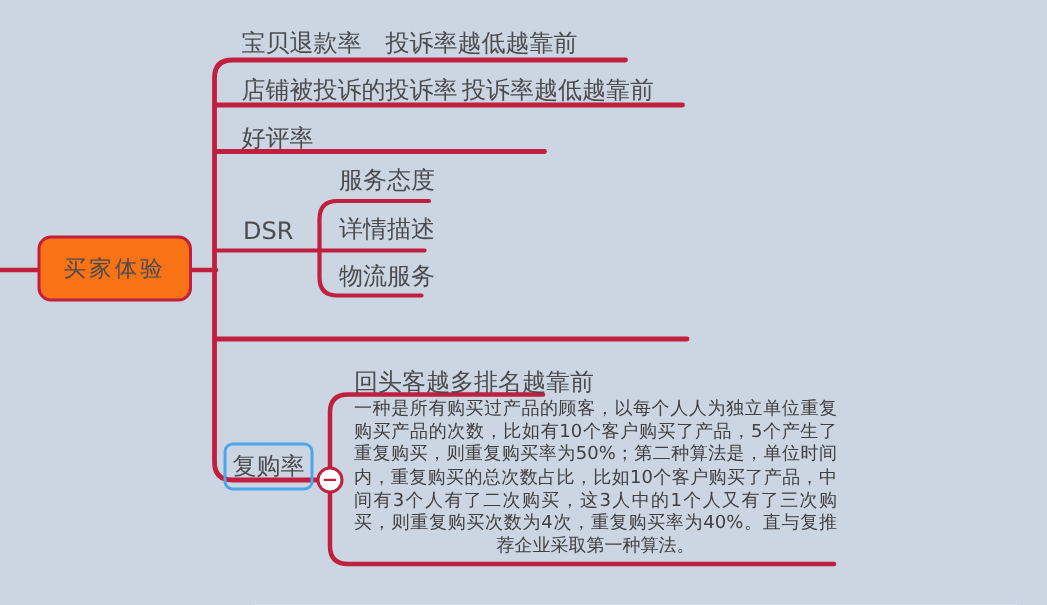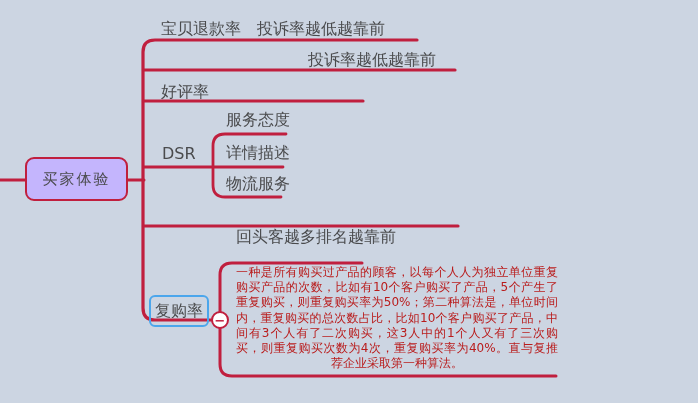--- a/index.html
+++ b/index.html
@@ -6,33 +6,33 @@
   .canvas{
     position:relative; width:698px; height:403px;
     background:#ccd5e2; overflow:hidden;
     font-family:"DejaVu Sans","Liberation Sans",sans-serif;
     color:#4a4b4d;
   }
   .lines{position:absolute;left:0;top:0;}
   .lbl{position:absolute; font-size:16px; line-height:13px; white-space:nowrap; cursor:default;}
   .root-node{
     position:absolute; left:25px; top:157px; width:103px; height:44px;
-    background:#c4b5fd; border:2.5px solid #c01f3e; border-radius:9px;
+    background:#f97316; border:2.5px solid #c01f3e; border-radius:9px;
     box-sizing:border-box; display:flex; align-items:center; justify-content:center;
     font-size:15px; letter-spacing:2px; color:#4a4b4d;
   }
   .selected-node{
     position:absolute; left:149px; top:295px; width:60px; height:32px;
     border:2.5px solid #4ba6ec; border-radius:6px; box-sizing:border-box;
     display:flex; align-items:center; justify-content:center; font-size:16px;
   }
   .paragraph{
     position:absolute; left:236px; top:265px; width:322px;
     font-size:12px; line-height:15.2px;
-    text-align:justify; text-align-last:center; color:#b91c1c;
+    text-align:justify; text-align-last:center; color:#404040;
   }
   .collapse-btn{
     position:absolute; left:211px; top:311px; width:18px; height:18px;
     background:#ffffff; border:2px solid #c01f3e; border-radius:50%;
     box-sizing:border-box; display:flex; align-items:center; justify-content:center;
     color:#c01f3e; font-size:13px; line-height:13px; font-weight:bold; cursor:pointer;
   }
 </style>
 </head>
 <body>
@@ -49,31 +49,32 @@
       <path stroke-width="2.8" d="M143.5,167 H283"></path>
       <path stroke-width="2.8" d="M286,134 H225 Q213,134 213,146 V185 Q213,197 225,197 H281"></path>
       <path stroke-width="3.2" d="M143.5,226 H458"></path>
       <path stroke-width="3" d="M362,263 H232 Q220,263 220,275 V364 Q220,376 232,376 H556"></path>
     </g>
   </svg>
 
   <div class="lbl" style="left:161px;top:22px">宝贝退款率</div>
   <div class="lbl" style="left:257px;top:22px">投诉率越低越靠前</div>
 
+  <div class="lbl" style="left:161px;top:53px">店铺被投诉的投诉率</div>
   <div class="lbl" style="left:308px;top:53px">投诉率越低越靠前</div>
 
   <div class="lbl" style="left:161px;top:85px">好评率</div>
 
   <div class="lbl" style="left:226px;top:113px">服务态度</div>
   <div class="lbl" style="left:162px;top:147px">DSR</div>
   <div class="lbl" style="left:226px;top:146px">详情描述</div>
   <div class="lbl" style="left:226px;top:177px">物流服务</div>
 
 
-  <div class="lbl" style="left:236px;top:230px">回头客越多排名越靠前</div>
+  <div class="lbl" style="left:236px;top:248px">回头客越多排名越靠前</div>
 
   <div class="root-node">
     <span>买家体验</span>
   </div>
 
   <div class="selected-node">
     <span>复购率</span>
   </div>
 
   <div class="collapse-btn">

